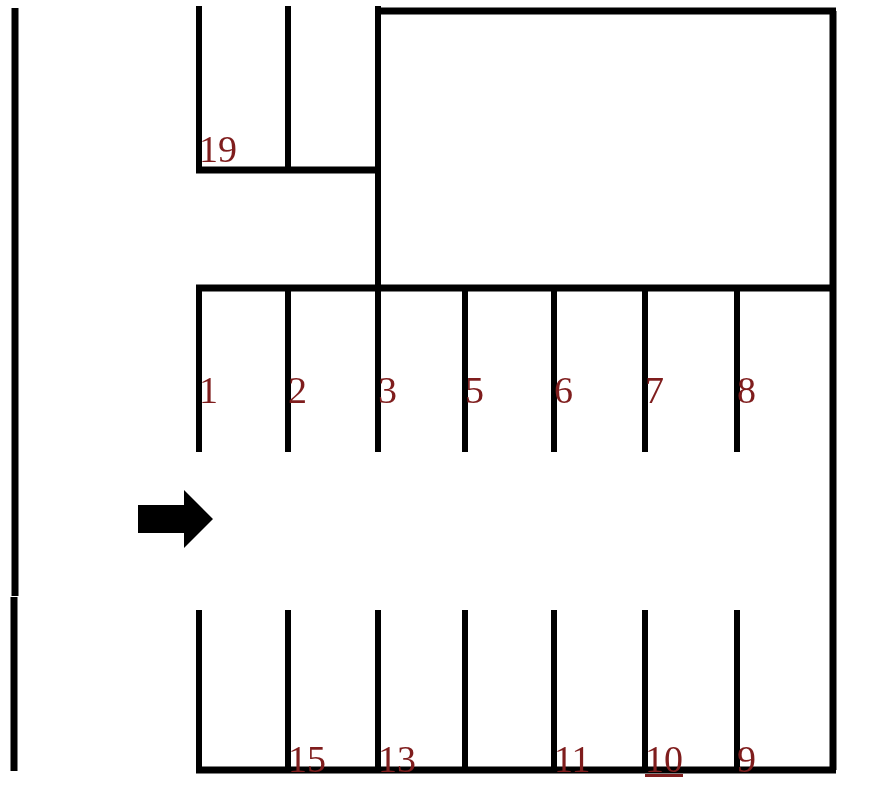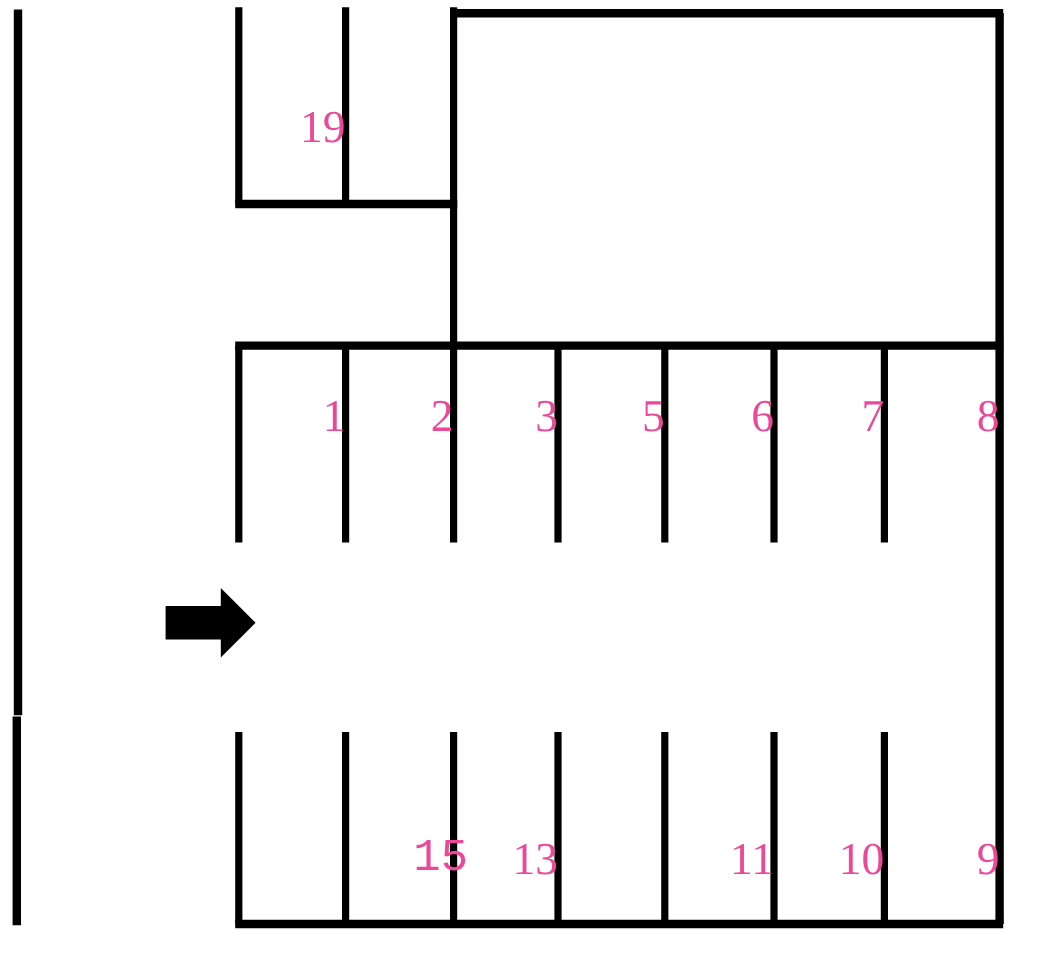--- a/index.html
+++ b/index.html
@@ -21,27 +21,28 @@
   #diagram-svg {
     position: absolute;
     left: 0;
     top: 0;
     width: 883px;
     height: 795px;
     display: block;
   }
   .slot-label {
     position: absolute;
-    text-align: right;
-    color: #ec4899;
+    text-align: left;
+    color: #7f1d1d;
     font-family: "Liberation Serif", "DejaVu Serif", serif;
     font-size: 38px;
     line-height: 1;
     user-select: none;
     white-space: nowrap;
+    margin-top: 43px;
   }
   .wall { stroke: #000000; stroke-linecap: butt; }
   .wall-outer { stroke-width: 7; }
   .wall-divider { stroke-width: 6; }
   .arrow-shape { fill: #000000; }
 </style>
 </head>
 <body>
 
 <div id="parking-diagram">
@@ -89,19 +90,19 @@
 
 
   <div class="slot-label" style="left:199px; top:328px; width:89px;">1</div>
   <div class="slot-label" style="left:288px; top:328px; width:90px;">2</div>
   <div class="slot-label" style="left:378px; top:328px; width:87px;">3</div>
   <div class="slot-label" style="left:465px; top:328px; width:89px;">5</div>
   <div class="slot-label" style="left:554px; top:328px; width:91px;">6</div>
   <div class="slot-label" style="left:645px; top:328px; width:92px;">7</div>
   <div class="slot-label" style="left:737px; top:328px; width:96px;">8</div>
 
-  <div class="slot-label" style="left:300px; top:697px; width:90px;font-family:Liberation Mono, monospace;">15</div>
+  <div class="slot-label" style="left:288px; top:697px; width:90px;">15</div>
   <div class="slot-label" style="left:378px; top:697px; width:87px;">13</div>
   <div class="slot-label" style="left:554px; top:697px; width:91px;">11</div>
-  <div class="slot-label" style="left:645px; top:697px; width:92px;">10</div>
+  <div class="slot-label" style="left:645px; top:697px; width:92px;text-decoration:underline;">10</div>
   <div class="slot-label" style="left:737px; top:697px; width:96px;">9</div>
 
 </div>
 
 </body></html>

